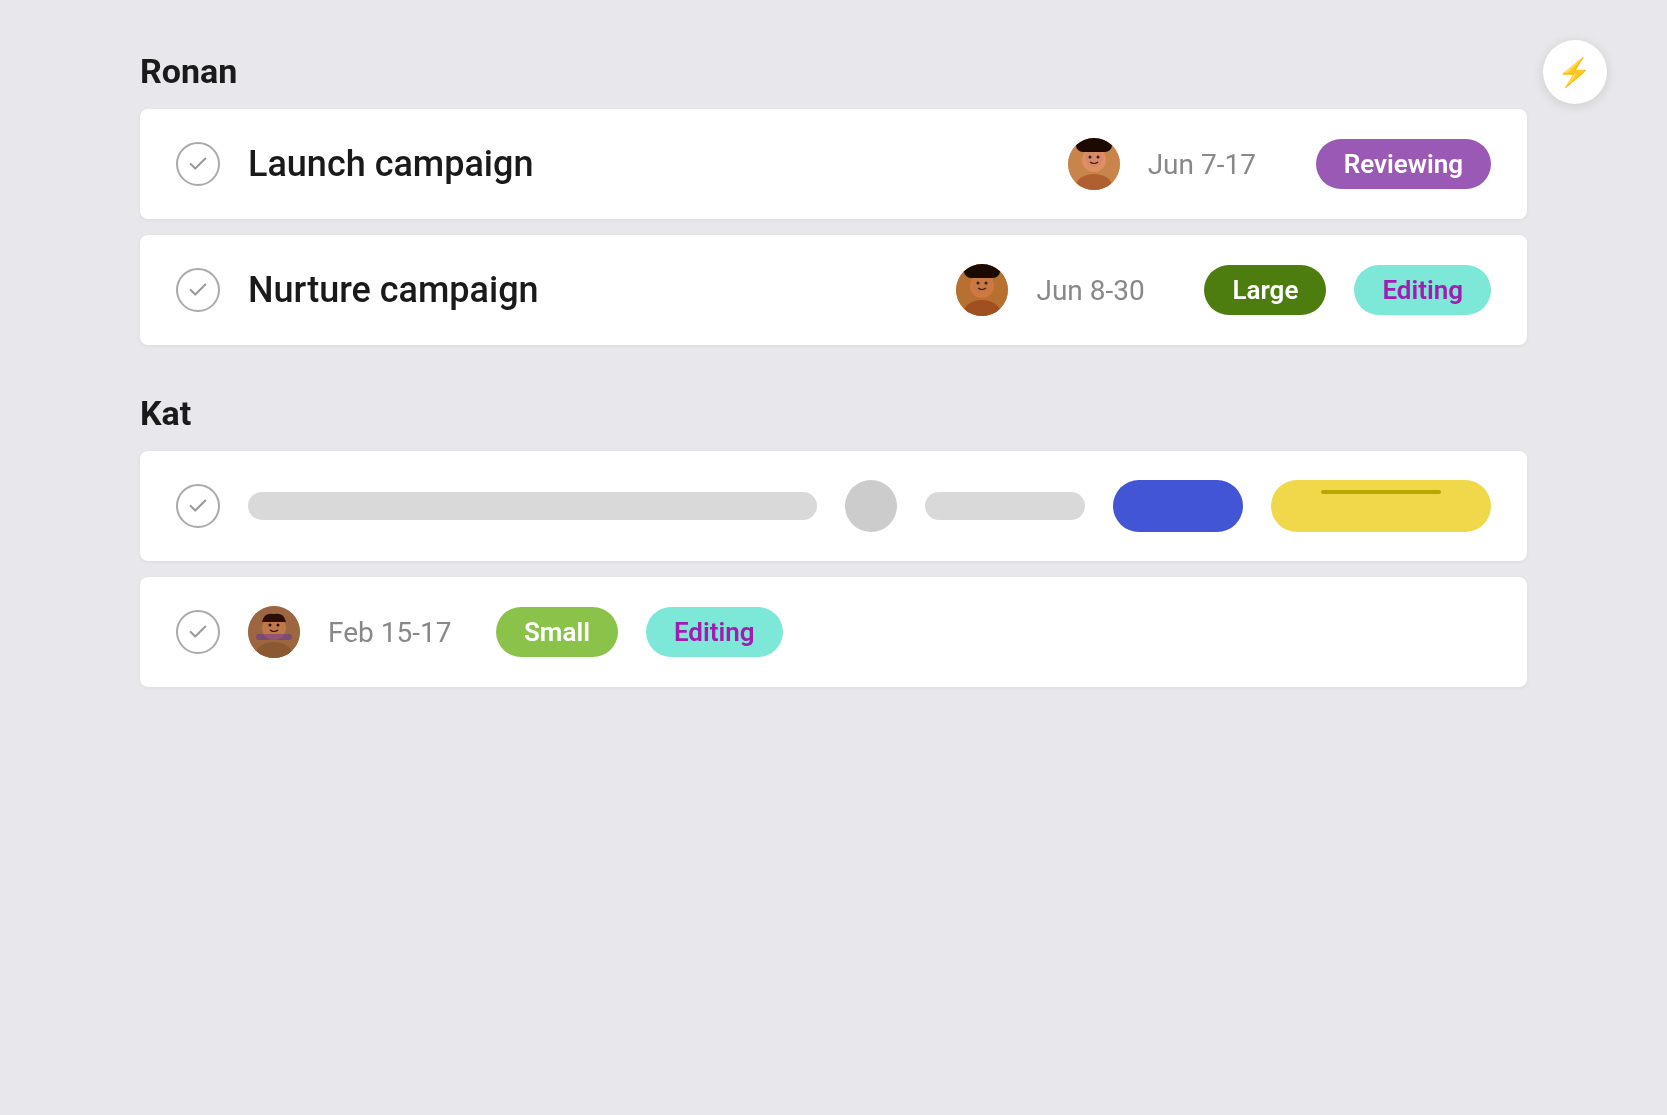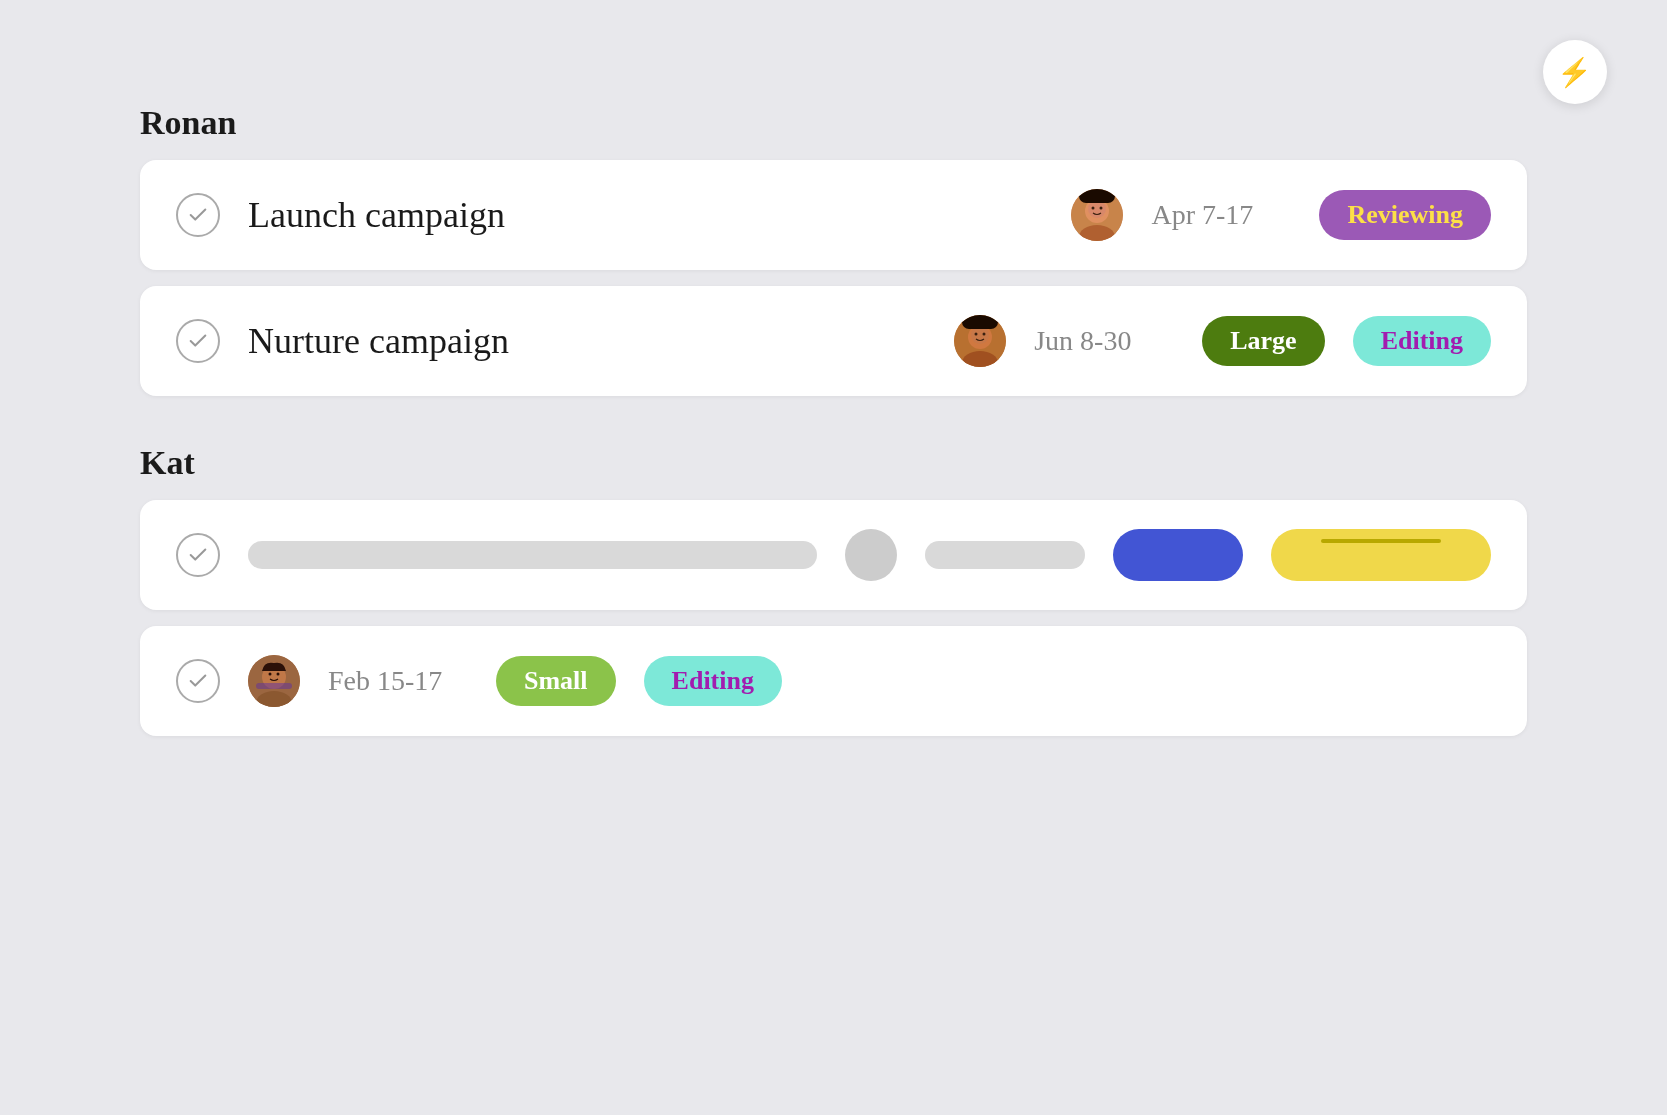--- a/index.html
+++ b/index.html
@@ -7,22 +7,21 @@
     body {
       background-color: #e8e8ec;
       font-family: -apple-system, BlinkMacSystemFont, 'Segoe UI', Roboto, sans-serif;
       min-height: 1115px;
       width: 1667px;
       position: relative;
       overflow: hidden;
     }
 
     .page-container {
-      padding: 104px 140px;
-      font-family: Liberation Serif, serif;
+      padding: 51px 140px;
     }
 
     
     .lightning-btn {
       position: absolute;
       top: 40px;
       right: 60px;
       width: 64px;
       height: 64px;
       border-radius: 50%;
@@ -43,21 +42,21 @@
     .group-label {
       font-size: 34px;
       font-weight: 700;
       color: #1a1a1a;
       margin-bottom: 18px;
     }
 
     
     .task-card {
       background: #ffffff;
-      border-radius: 16px;
+      border-radius: 8px;
       padding: 0 36px;
       margin-bottom: 16px;
       height: 110px;
       display: flex;
       align-items: center;
       gap: 28px;
       box-shadow: 0 1px 4px rgba(0,0,0,0.06);
     }
 
     
@@ -125,21 +124,21 @@
       color: #ffffff;
     }
 
     .badge-small {
       background: #8bc34a;
       color: #ffffff;
     }
 
     .badge-reviewing {
       background: #9b59b6;
-      color: #fde047;
+      color: #ffffff;
     }
 
     .badge-editing {
       background: #7de8d8;
       color: #a21caf;
     }
 
     .badge-editing-yellow {
       background: #f0d84a;
       color: #2a2a2a;
@@ -204,21 +203,21 @@
         <div class="avatar avatar-ronan1"><svg viewBox="0 0 52 52" xmlns="http://www.w3.org/2000/svg" width="52" height="52">
           <circle cx="26" cy="26" r="26" fill="#c8844a"></circle>
           <circle cx="26" cy="22" r="12" fill="#e09060"></circle>
           <ellipse cx="26" cy="48" rx="18" ry="12" fill="#b06030"></ellipse>
           <circle cx="26" cy="20" r="9" fill="#d8886a"></circle>
           <circle cx="22" cy="19" r="1.5" fill="#3a2010"></circle>
           <circle cx="30" cy="19" r="1.5" fill="#3a2010"></circle>
           <path d="M22 24 Q26 27 30 24" stroke="#3a2010" stroke-width="1.2" fill="none"></path>
           <rect x="8" y="0" width="36" height="14" rx="7" fill="#1a0a00"></rect>
         </svg></div>
-        <div class="date-range">Apr 7-17</div>
+        <div class="date-range">Jun 7-17</div>
         <div class="badge badge-reviewing">Reviewing</div>
       </div>
       <div class="task-card">
         <div class="check-icon">
           <svg viewBox="0 0 24 24" fill="none" stroke="#999" stroke-width="2.2" stroke-linecap="round" stroke-linejoin="round">
             <polyline points="20 6 9 17 4 12"></polyline>
           </svg>
         </div>
         <div class="task-title">Nurture campaign</div>
         <div class="avatar avatar-ronan2"><svg viewBox="0 0 52 52" xmlns="http://www.w3.org/2000/svg" width="52" height="52">

